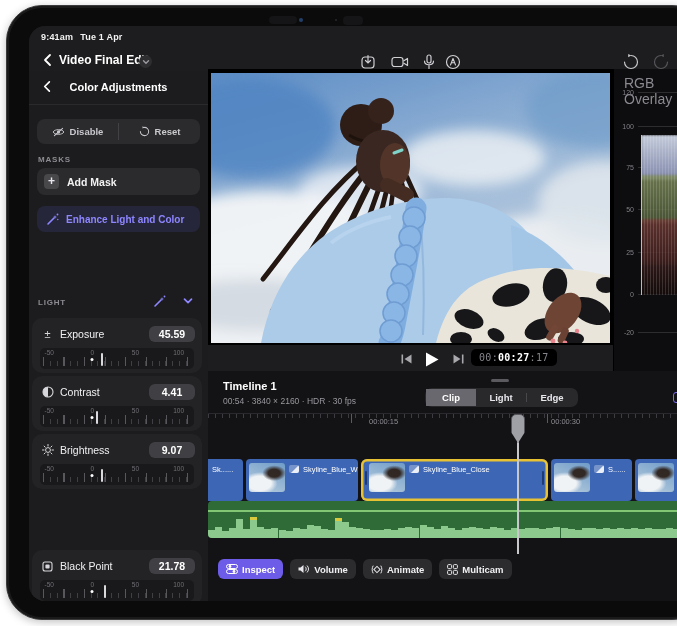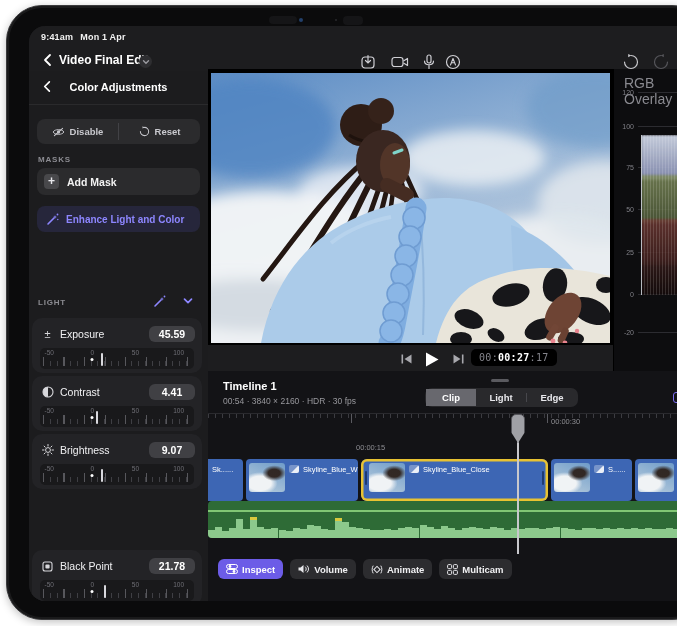--- a/index.html
+++ b/index.html
@@ -115,21 +115,21 @@
       <div class="cam-pill" style="left:262px;top:4px;width:28px;height:8px;"></div>
       <div class="cam-dot" style="left:292px;top:6px;width:4px;height:4px;background:#23406b;"></div>
       <div class="cam-dot" style="left:328px;top:7px;width:2px;height:2px;background:#2a2a2c;"></div>
       <div class="cam-pill" style="left:336px;top:4px;width:20px;height:9px;"></div>
     </div>
 
     <div class="screen">
 
       <div class="topbar">
         <div class="status">
-          <span>9:41am</span><span class="date">Mon 1 Apr</span>
+          <span>9:41am</span><span class="date">Tue 1 Apr</span>
         </div>
         <div class="back-chev" style="left:12px;top:27px;">
           <svg width="14" height="14" viewBox="0 0 14 14">
               <path d="M9 2 L4 7 L9 12" stroke="#fff" stroke-width="1.8" fill="none" stroke-linecap="round" stroke-linejoin="round"></path>
             </svg>
         </div>
         <div class="app-title">Video Final Edit</div>
         <div class="title-dd">
           <svg width="8" height="8" viewBox="0 0 8 8">
               <path d="M1.5 2.8 L4 5.3 L6.5 2.8" stroke="#9a9aa0" stroke-width="1.4" fill="none" stroke-linecap="round"></path>
@@ -480,21 +480,21 @@
         <div class="seg3">
           <div class="seg sel">Clip</div>
           <div class="seg">Light</div>
           <div class="sep"></div>
           <div class="seg">Edge</div>
         </div>
         <div class="purple-sliver"></div>
 
         <div class="ruler">
           <div class="ruler-tick" style="left:143px;"></div>
-          <span class="ruler-label" style="left:148px;margin-top:26px;">00:00:15</span>
+          <span class="ruler-label" style="left:161px;">00:00:15</span>
           <div class="ruler-tick" style="left:339px;"></div>
           <span class="ruler-label" style="left:343px;">00:00:30</span>
         </div>
 
         <div class="clips">
           <div class="clip" style="left:0;width:35px;border-radius:0 4px 4px 0;">
             <span class="clabel" style="left:4px;">Sk......</span>
           </div>
           <div class="clip" style="left:38px;width:112px;">
             <span class="thumb"></span>

